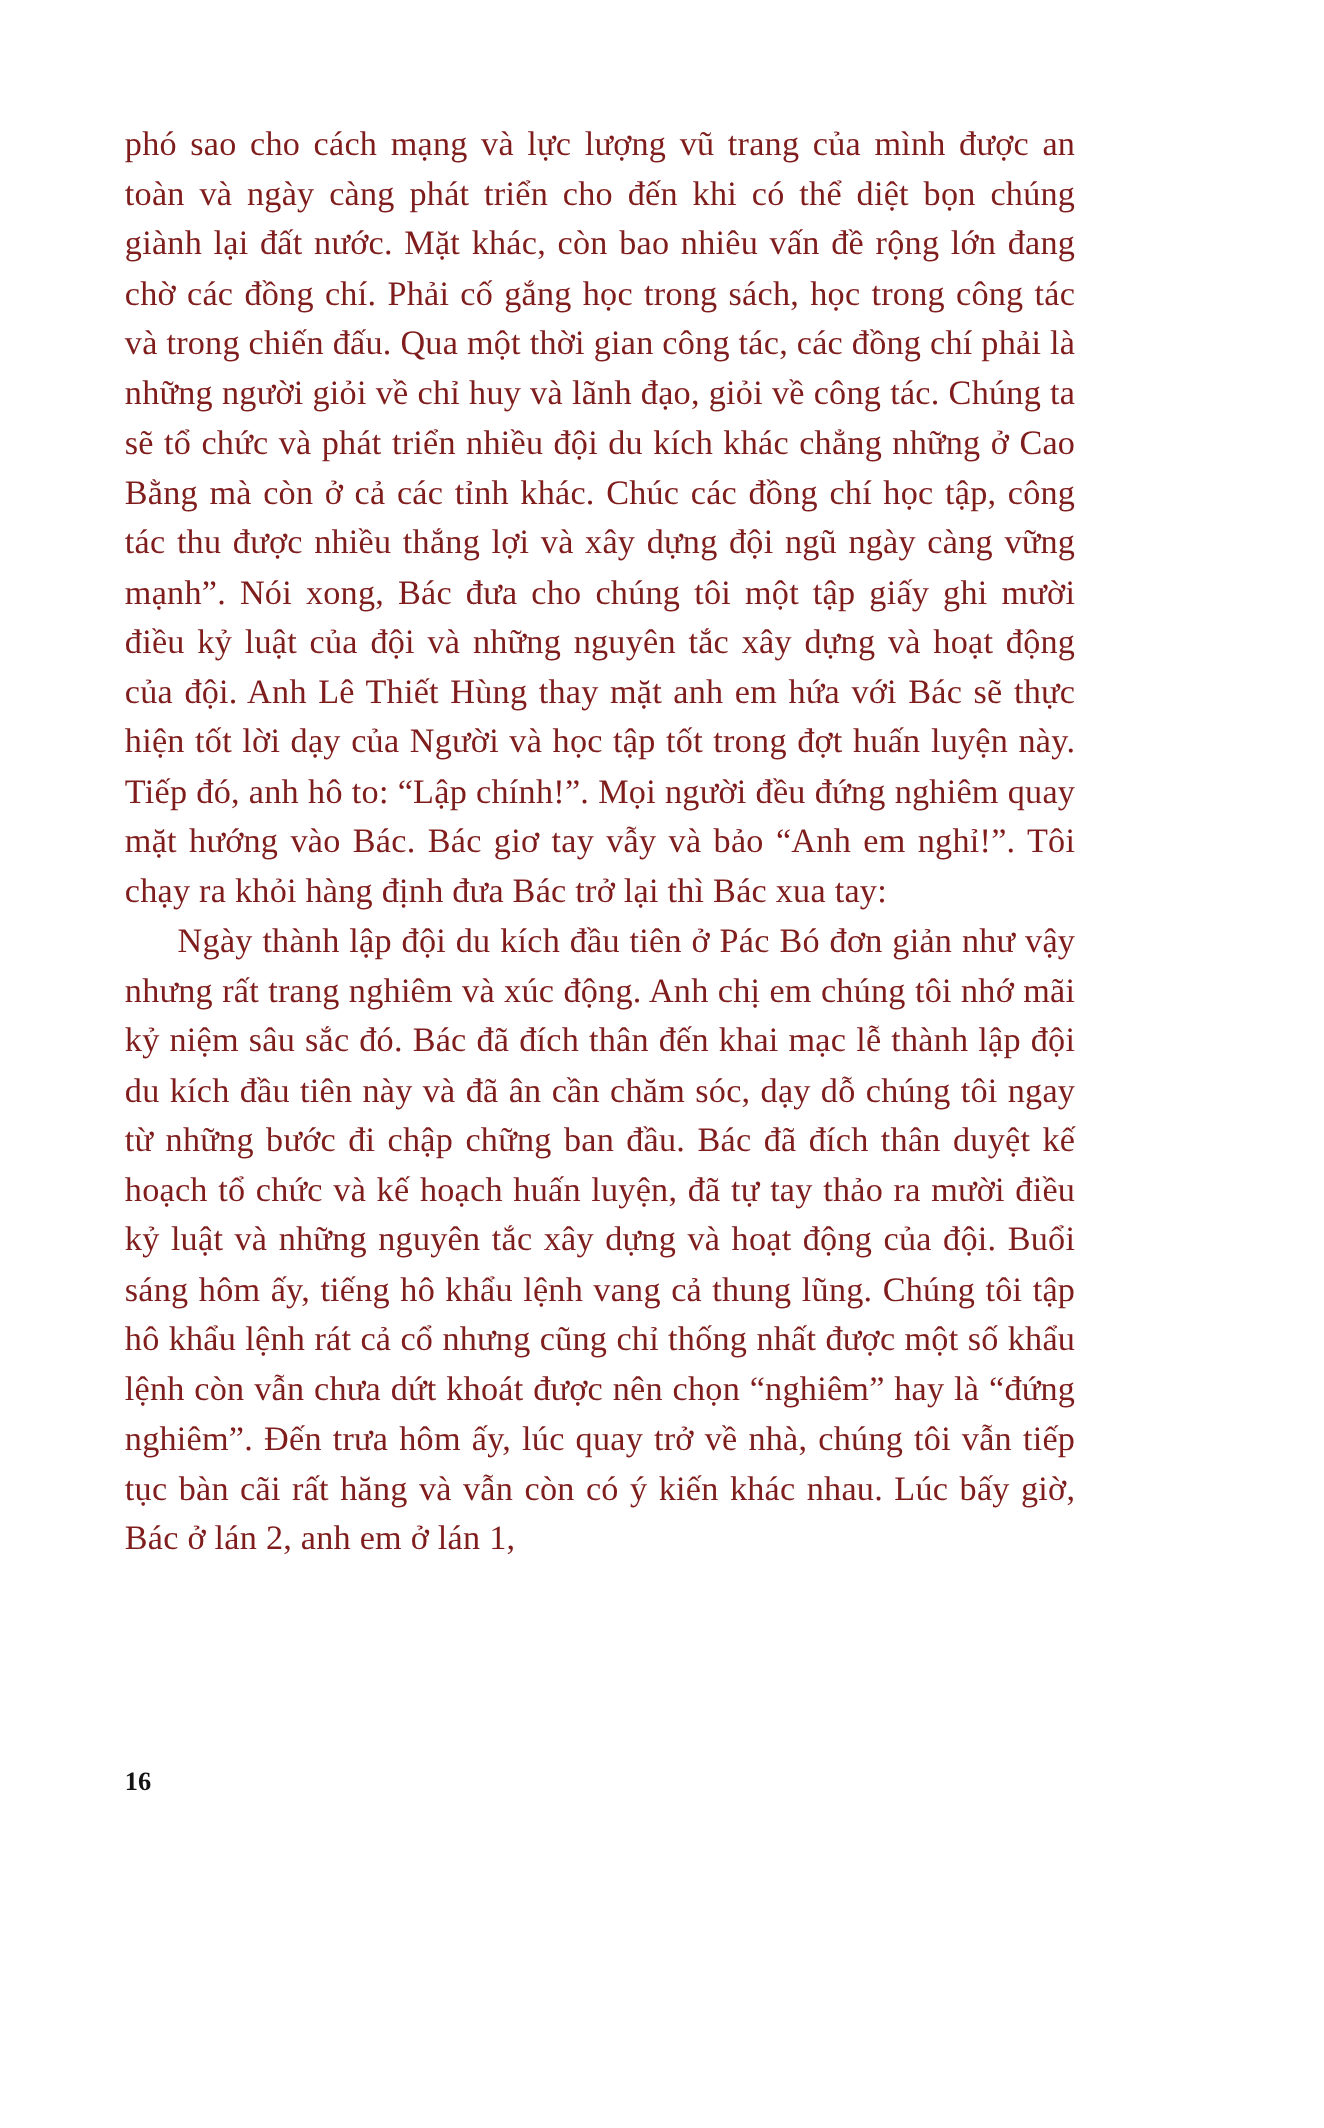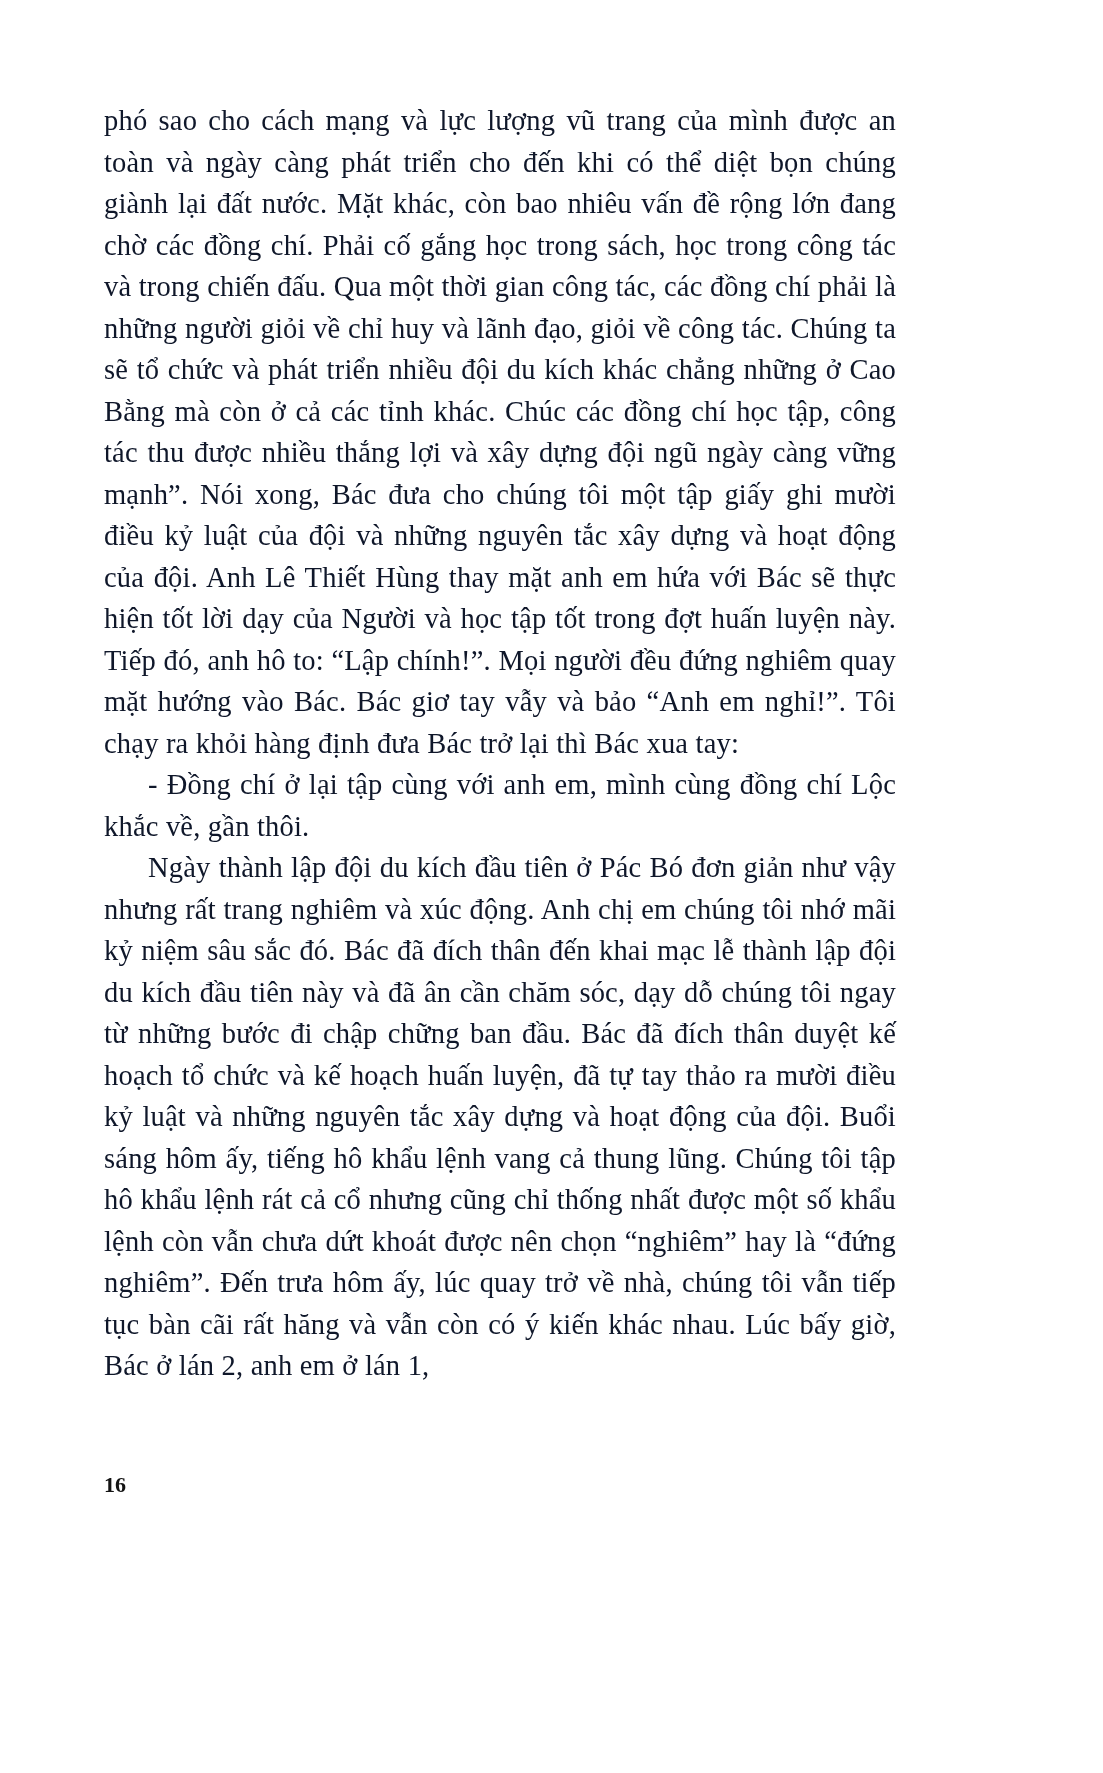--- a/index.html
+++ b/index.html
@@ -20,21 +20,21 @@
       position: absolute;
       left: 104px;
       top: 100px;
       width: 792px;
     }
     .para {
       margin: 0;
       font-size: 28.5px;
       line-height: 41.5px;
       text-align: justify;
-      color: #0f172a;
+      color: #7f1d1d;
       letter-spacing: 0.2px;
     }
     .para.indent {
       text-indent: 44px;
     }
     .page-number {
       position: absolute;
       left: 104px;
       top: 1472px;
       font-size: 22px;
@@ -42,17 +42,16 @@
       color: #131313;
       font-family: "Liberation Serif", "DejaVu Serif", serif;
     }
   </style>
 </head>
 <body>
 
 <div class="page">
   <div class="text-block">
     <p class="para">phó sao cho cách mạng và lực lượng vũ trang của mình được an toàn và ngày càng phát triển cho đến khi có thể diệt bọn chúng giành lại đất nước. Mặt khác, còn bao nhiêu vấn đề rộng lớn đang chờ các đồng chí. Phải cố gắng học trong sách, học trong công tác và trong chiến đấu. Qua một thời gian công tác, các đồng chí phải là những người giỏi về chỉ huy và lãnh đạo, giỏi về công tác. Chúng ta sẽ tổ chức và phát triển nhiều đội du kích khác chẳng những ở Cao Bằng mà còn ở cả các tỉnh khác. Chúc các đồng chí học tập, công tác thu được nhiều thắng lợi và xây dựng đội ngũ ngày càng vững mạnh”. Nói xong, Bác đưa cho chúng tôi một tập giấy ghi mười điều kỷ luật của đội và những nguyên tắc xây dựng và hoạt động của đội. Anh Lê Thiết Hùng thay mặt anh em hứa với Bác sẽ thực hiện tốt lời dạy của Người và học tập tốt trong đợt huấn luyện này. Tiếp đó, anh hô to: “Lập chính!”. Mọi người đều đứng nghiêm quay mặt hướng vào Bác. Bác giơ tay vẫy và bảo “Anh em nghỉ!”. Tôi chạy ra khỏi hàng định đưa Bác trở lại thì Bác xua tay:</p>
-    <p class="para indent">- Đồng chí ở lại tập cùng với anh em, mình cùng đồng chí Lộc khắc về, gần thôi.</p>
     <p class="para indent">Ngày thành lập đội du kích đầu tiên ở Pác Bó đơn giản như vậy nhưng rất trang nghiêm và xúc động. Anh chị em chúng tôi nhớ mãi kỷ niệm sâu sắc đó. Bác đã đích thân đến khai mạc lễ thành lập đội du kích đầu tiên này và đã ân cần chăm sóc, dạy dỗ chúng tôi ngay từ những bước đi chập chững ban đầu. Bác đã đích thân duyệt kế hoạch tổ chức và kế hoạch huấn luyện, đã tự tay thảo ra mười điều kỷ luật và những nguyên tắc xây dựng và hoạt động của đội. Buổi sáng hôm ấy, tiếng hô khẩu lệnh vang cả thung lũng. Chúng tôi tập hô khẩu lệnh rát cả cổ nhưng cũng chỉ thống nhất được một số khẩu lệnh còn vẫn chưa dứt khoát được nên chọn “nghiêm” hay là “đứng nghiêm”. Đến trưa hôm ấy, lúc quay trở về nhà, chúng tôi vẫn tiếp tục bàn cãi rất hăng và vẫn còn có ý kiến khác nhau. Lúc bấy giờ, Bác ở lán 2, anh em ở lán 1,</p>
   </div>
   <div class="page-number">16</div>
 </div>
 
 </body></html>

